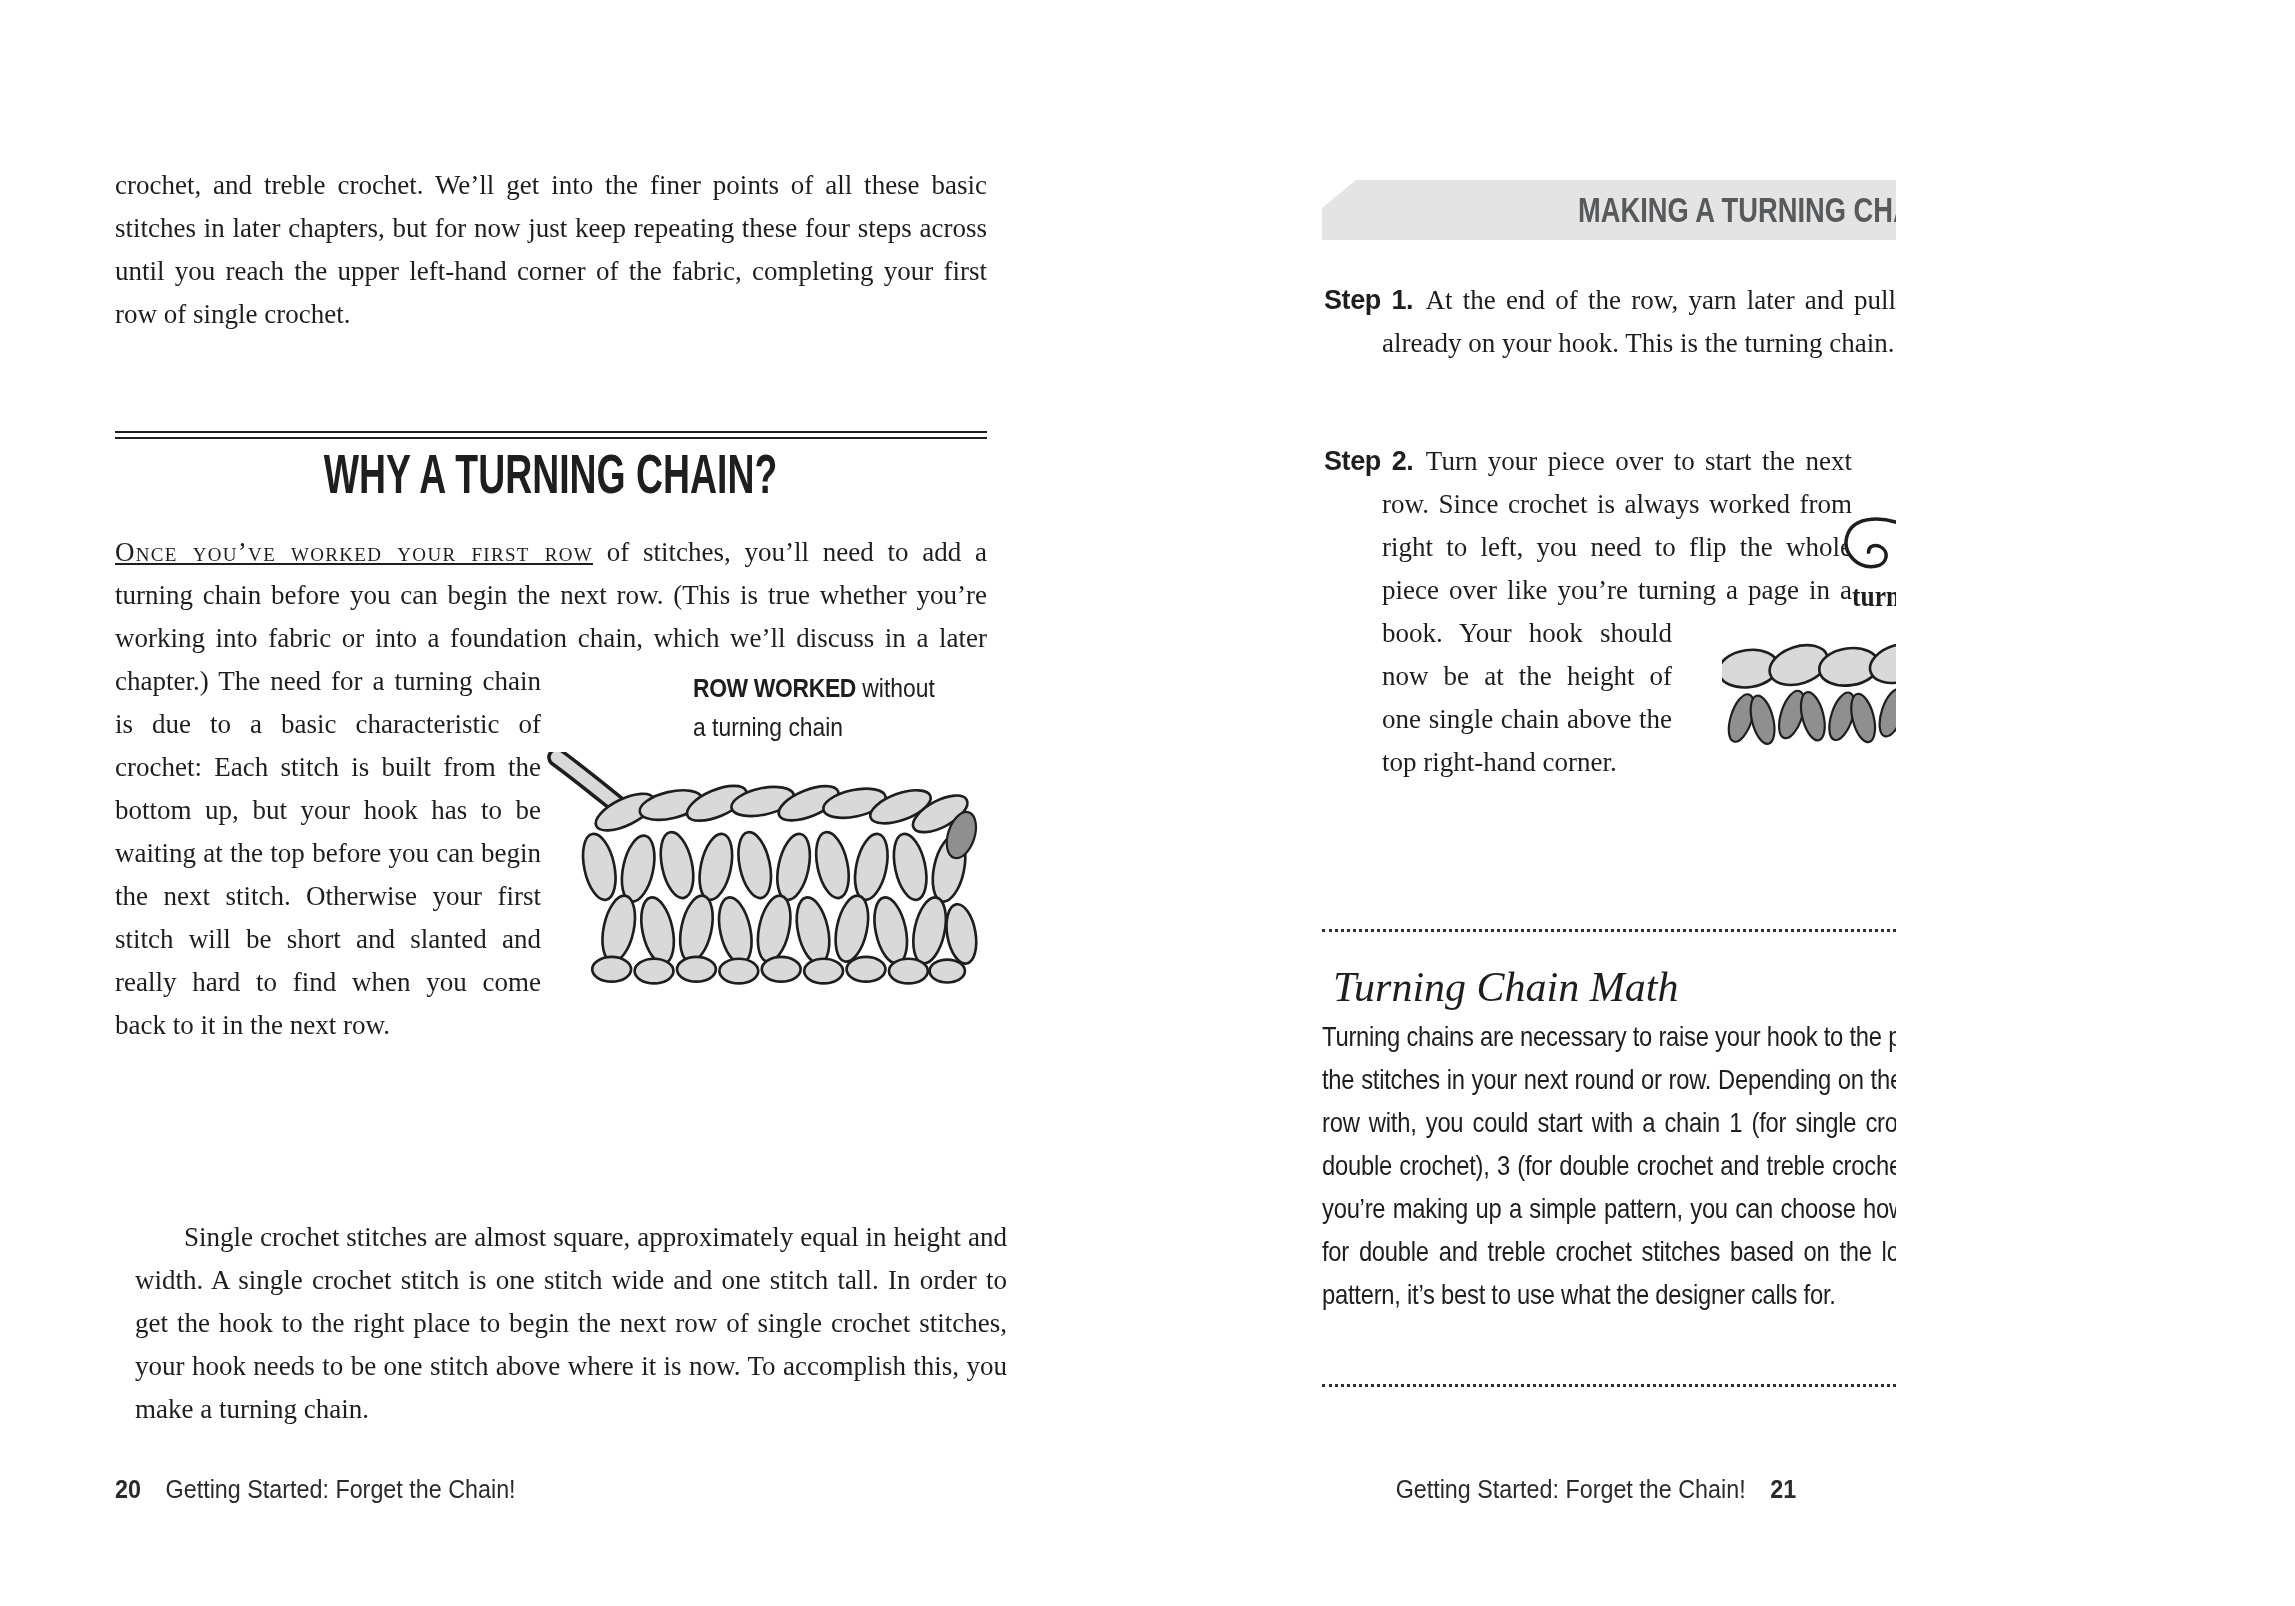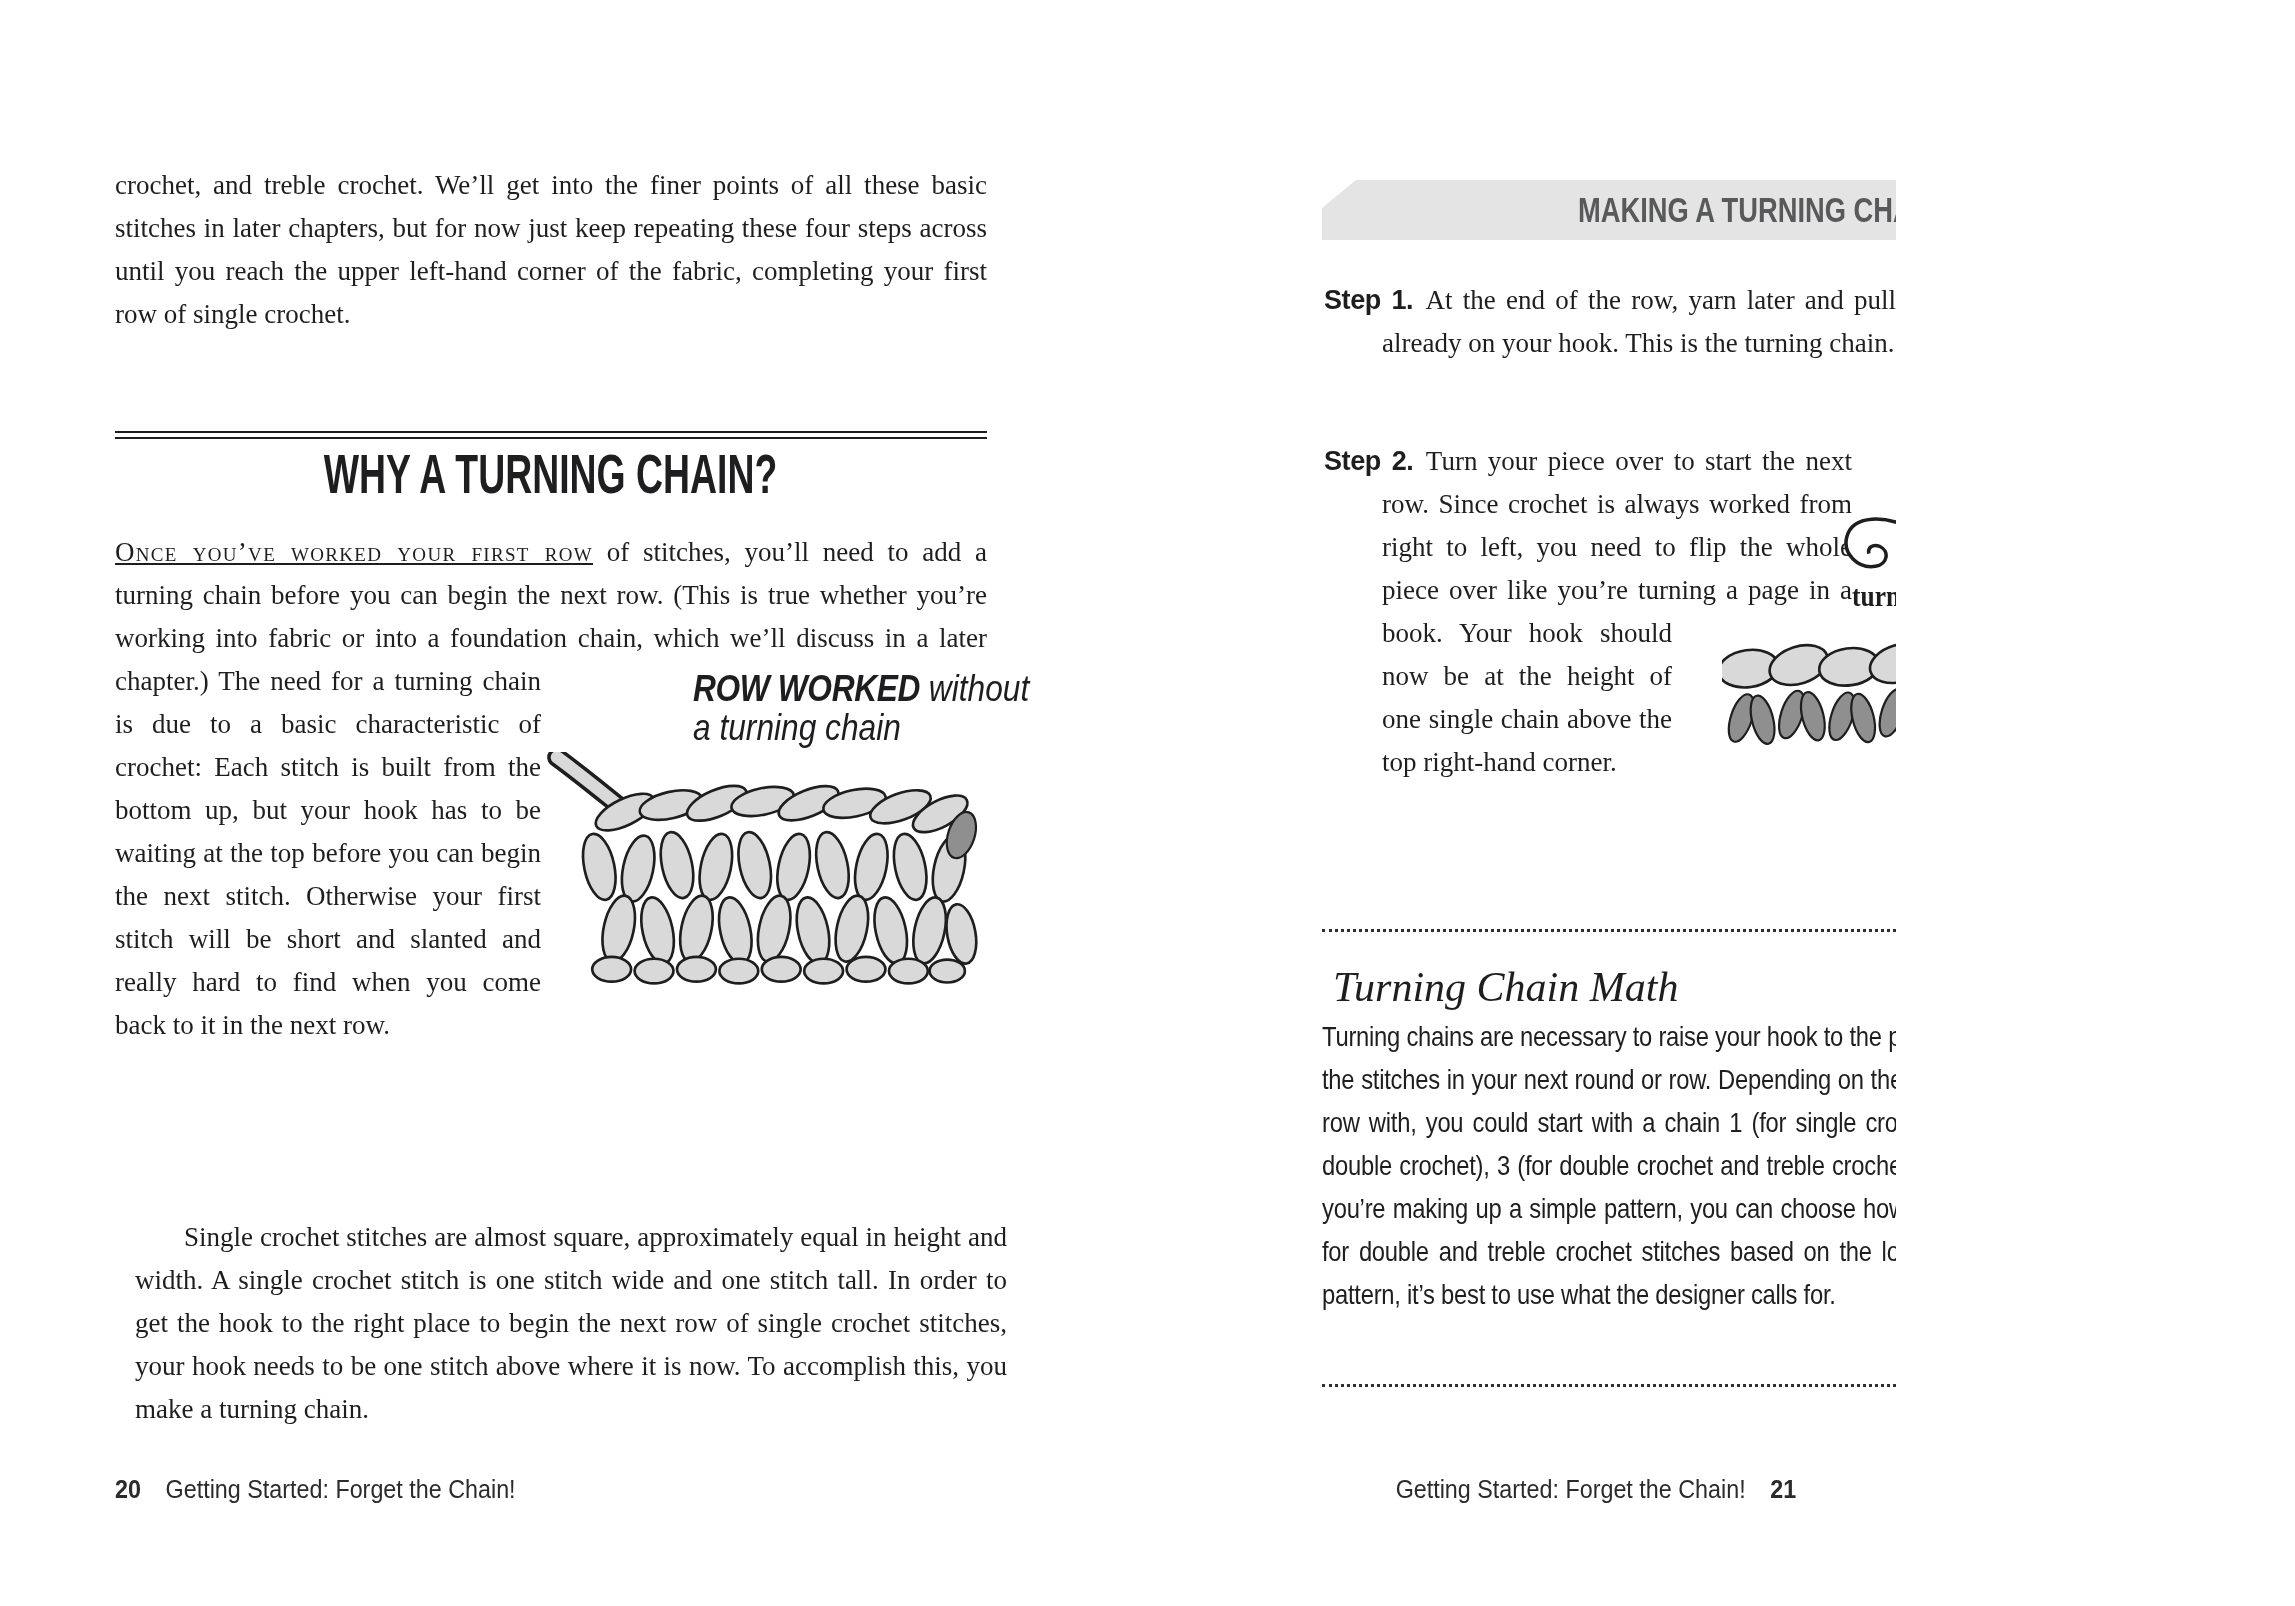--- a/index.html
+++ b/index.html
@@ -25,21 +25,21 @@
   }
   .section-heading {
     left:115px; top:445px; width:872px; margin:0; text-align:center;
     font-family:"Liberation Sans", sans-serif; font-weight:bold; font-size:55px; line-height:58px;
     color:var(--ink,#1e1e20);
   }
   .condense-head { display:inline-block; transform:scaleX(0.68); transform-origin:50% 50%; white-space:nowrap; }
 
   .para2 { left:115px; top:531px; width:872px; }
   .fig-float { float:right; width:446px; height:328px; position:relative; }
-  .fig-caption { display:block; margin:8.8px 0 0 152px; font-size:36px; line-height:39px; font-weight:normal;font-style:italic; }
+  .fig-caption { display:block; margin:8.8px 0 0 152px; font-size:26px; line-height:39px; font-weight:normal; }
   .cap-line { display:block; white-space:nowrap; transform:scaleX(0.88); transform-origin:left center; }
   .fig-caption b { font-weight:bold; letter-spacing:-0.4px; }
   .swatch-svg { display:block; margin-top:5.3px; }
 
   .para3 { left:115px; top:1216px; width:872px; text-indent:49px;margin-left:20px; }
 
   .footer { font-size:26.5px; line-height:32px; color:#2b2b2d; white-space:nowrap; }
   .footer-left { left:115px; top:1473px; transform:scaleX(0.88); transform-origin:left center; }
   .footer-left .pagenum { margin-right:28px; }
   .footer-right { right:100px; top:1473px; transform:scaleX(0.88); transform-origin:right center; text-align:right; }

